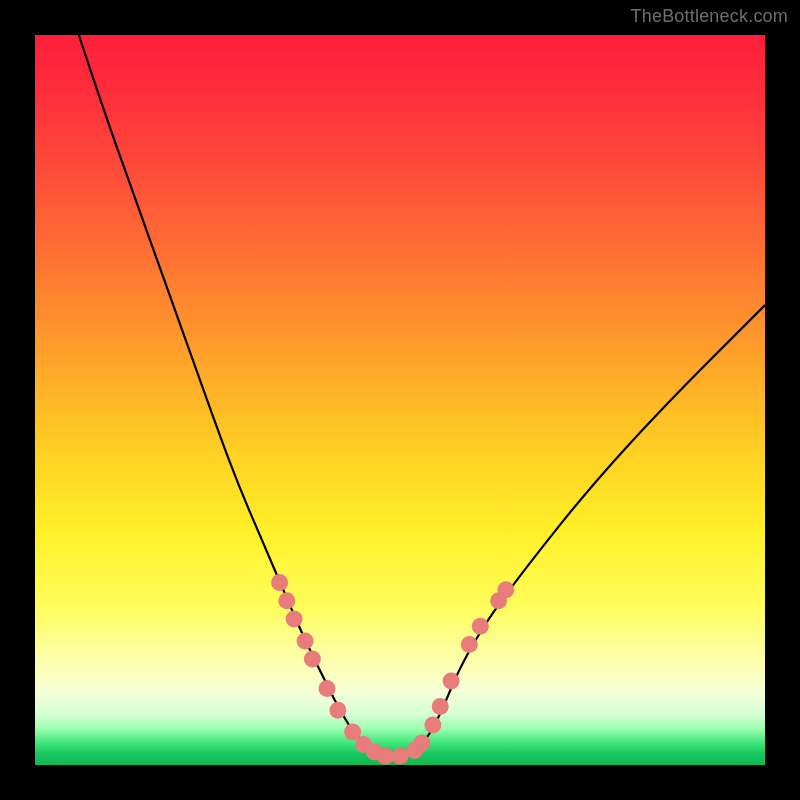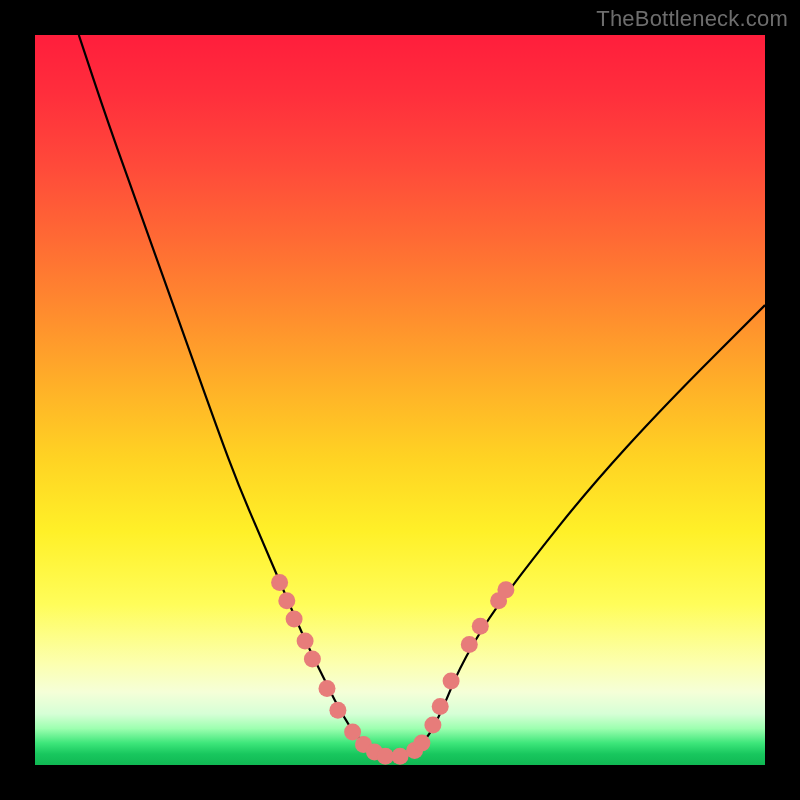--- a/index.html
+++ b/index.html
@@ -52,21 +52,21 @@
     position: absolute;
     inset: 0;
     width: 730px;
     height: 730px;
   }
   .attribution {
     position: absolute;
     top: 6px;
     right: 12px;
     color: #6d6d6d;
-    font-size: 22px;
+    font-size: 18px;
     letter-spacing: 0.2px;
     font-weight: 400;
     user-select: none;
   }
 </style>
 </head>
 <body>
 
 <div class="stage">
   <div class="attribution">TheBottleneck.com</div>

